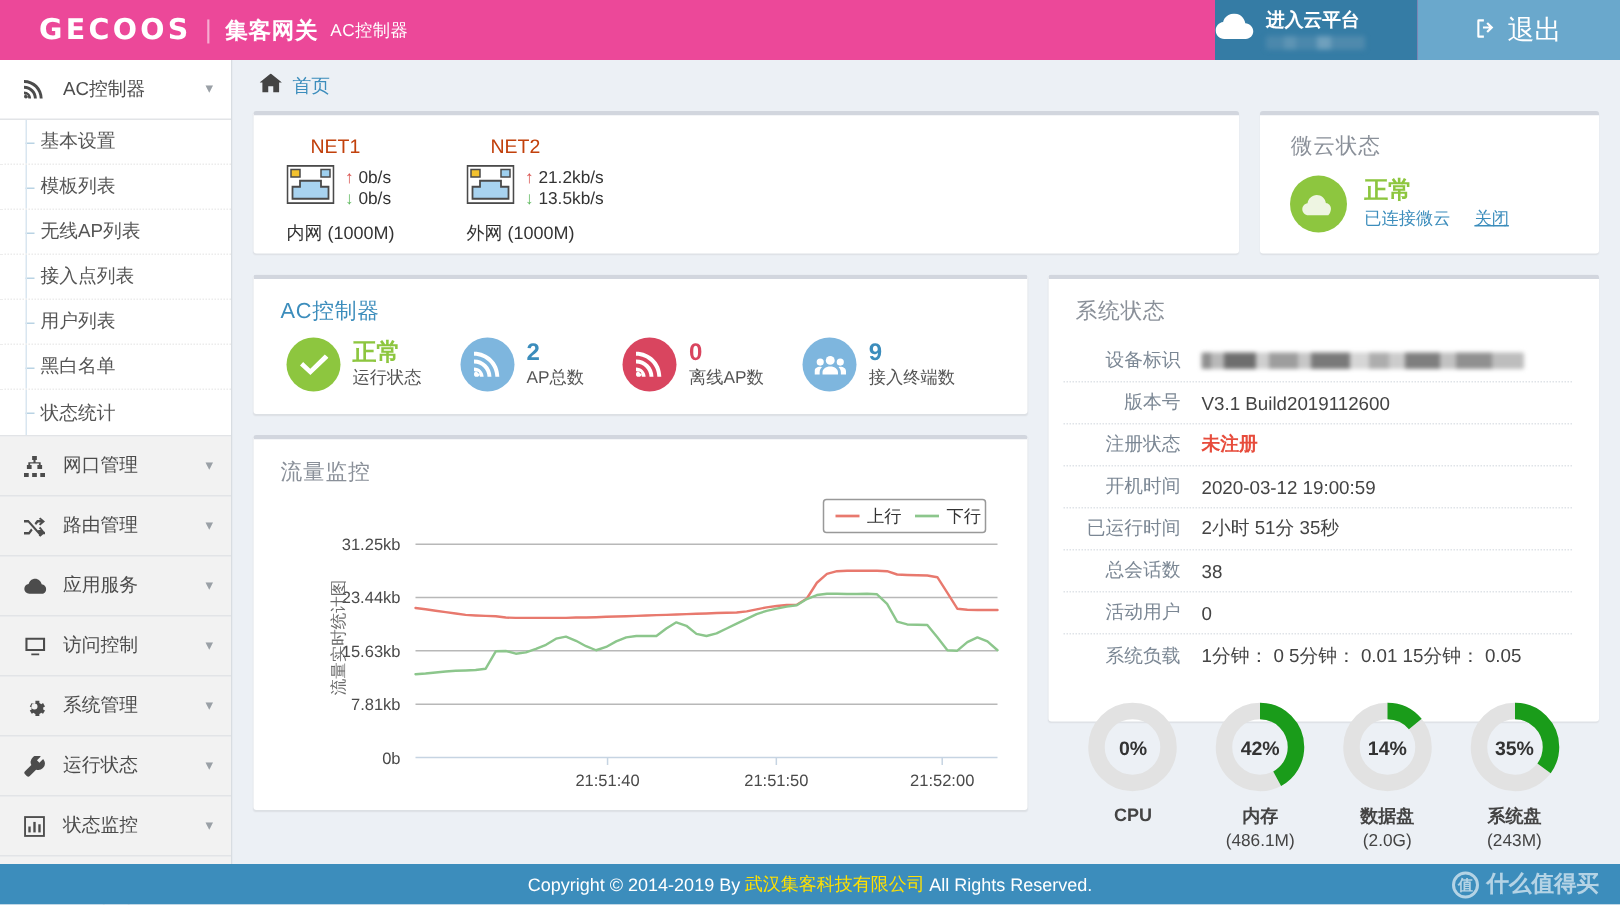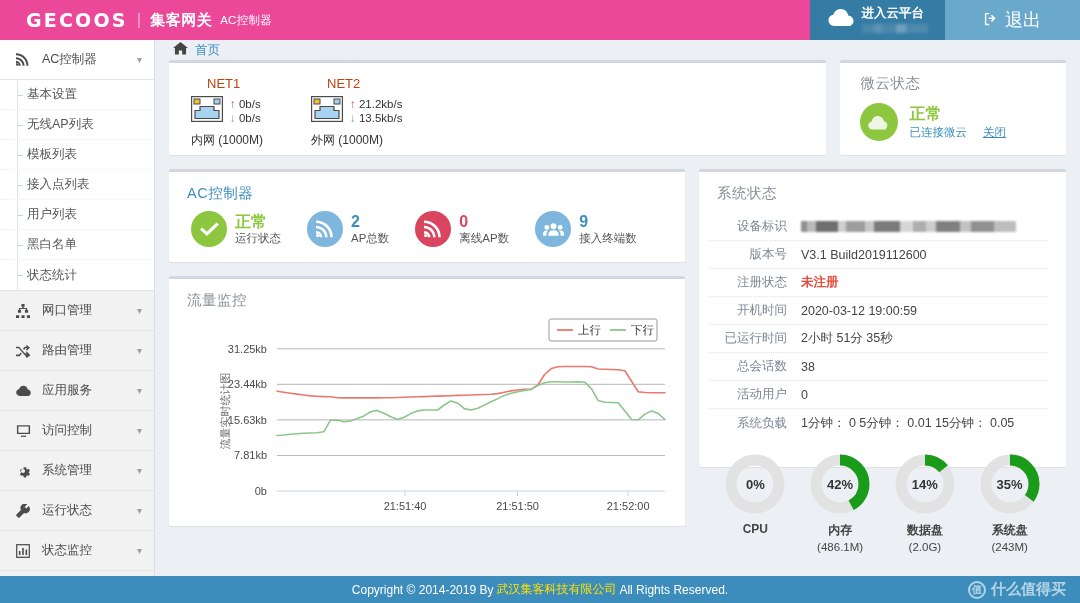--- a/index.html
+++ b/index.html
@@ -24,21 +24,21 @@
   .brand-logo {
     font-size: 19px; font-weight: bold; letter-spacing: 2.2px;
     font-family: "DejaVu Sans", sans-serif;
   }
   .brand-sep { margin: 0 9px; opacity: .55; font-weight: 300; font-size: 17px; }
   .brand-name { font-size: 15px; font-weight: bold; letter-spacing: .5px; }
   .brand-sub { font-size: 11.5px; margin-left: 8px; letter-spacing: .3px; }
   .header-spacer { flex: 1 1 auto; }
   .hdr-cloud {
     width: 135px; background: #357ca5; color: #fff;
-    display: flex; align-items: center; justify-content: center; gap: 8px;
+    display: flex; align-items: center; justify-content: flex-start; gap: 8px;
     cursor: pointer;
   }
   .cloud-glyph { display: block; }
   .hdr-cloud-texts { display: flex; flex-direction: column; line-height: 1.05; }
   .hdr-cloud-title { font-size: 12.5px; font-weight: bold; }
   .hdr-cloud-sub {
     margin-top: 3px; height: 9px; width: 66px;
     background: linear-gradient(90deg,#4b88ac 0 18%, #5d94b4 18% 30%, #4b88ac 30% 52%, #6fa0bd 52% 66%, #4f8aad 66% 100%);
     filter: blur(1.6px); border-radius: 1px;
   }
@@ -92,21 +92,21 @@
     font-size: 11px; display: flex; align-items: center; justify-content: center;
     cursor: pointer;
   }
 
   
   .content {
     position: absolute; top: 40px; left: 155px; width: 925px; height: 536px;
     background: #ecf0f5;
   }
   .breadcrumb {
-    height: 20px; display: flex; align-items: center; padding-left: 18px;
+    height: 34px; display: flex; align-items: center; padding-left: 18px;
     gap: 7px; font-size: 12.5px; font-family: Liberation Mono, monospace;
   }
   .bc-home { color: #444; font-size: 13px; }
   .bc-text { color: #3c8dbc; }
 
   .grid { padding: 0 14px; }
   .row { display: flex; gap: 14px; }
   .panel {
     background: #fff; border-top: 3px solid #d2d6de; border-radius: 2px;
     box-shadow: 0 1px 1px rgba(0,0,0,.07);
@@ -254,24 +254,24 @@
           </svg>
       </span>
       <span class="nav-label">AC控制器</span>
       <span class="nav-caret">▾</span>
     </div>
     <div class="submenu">
       <div class="sub-item">
           <span>基本设置</span>
         </div>
       <div class="sub-item">
+          <span>模板列表</span>
+        </div>
+      <div class="sub-item">
           <span>无线AP列表</span>
-        </div>
-      <div class="sub-item">
-          <span>模板列表</span>
         </div>
       <div class="sub-item">
           <span>接入点列表</span>
         </div>
       <div class="sub-item">
           <span>用户列表</span>
         </div>
       <div class="sub-item">
           <span>黑白名单</span>
         </div>

